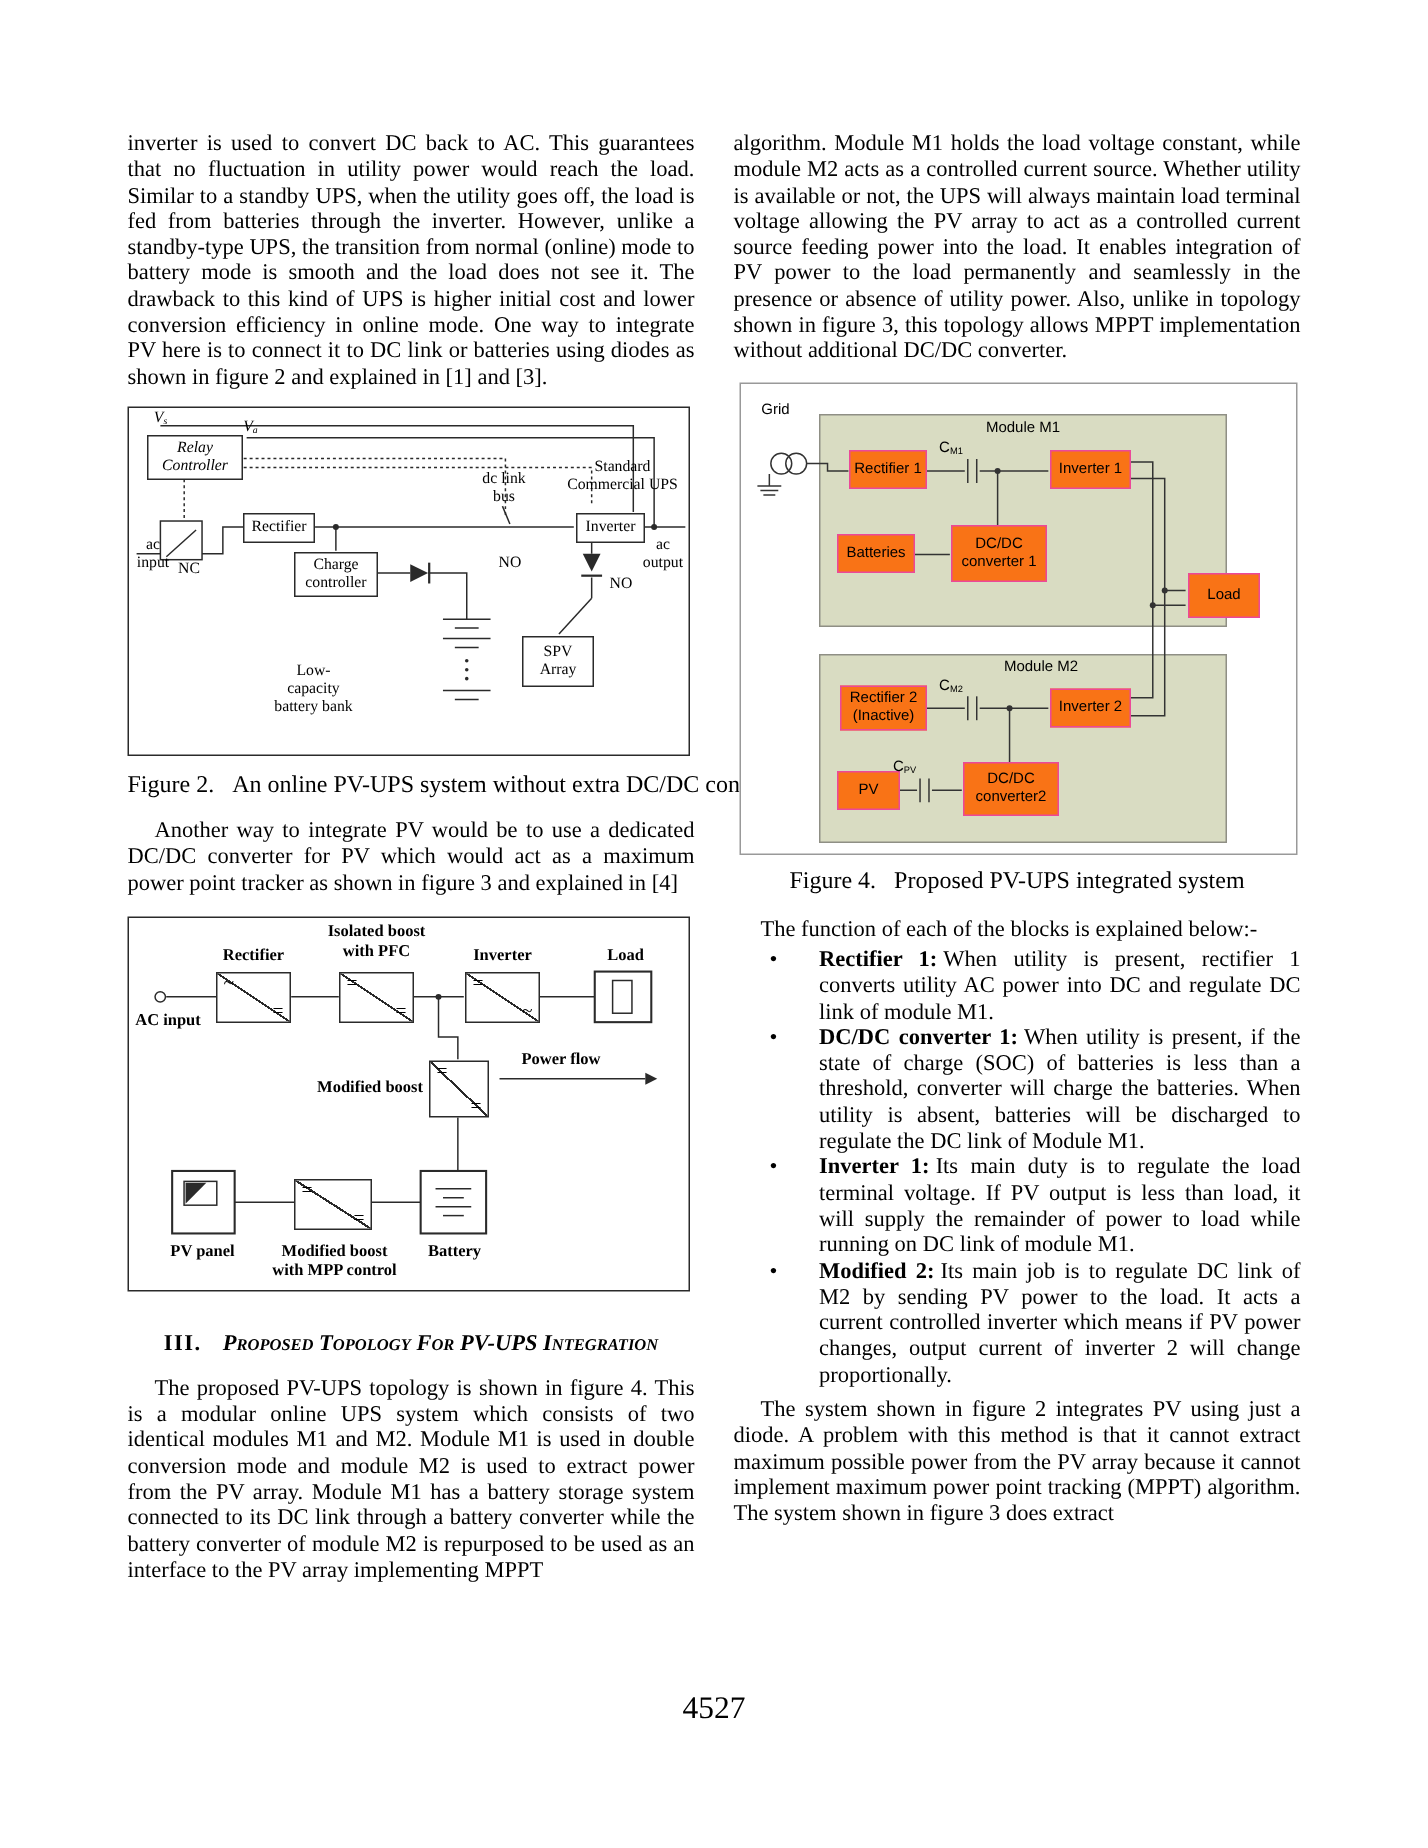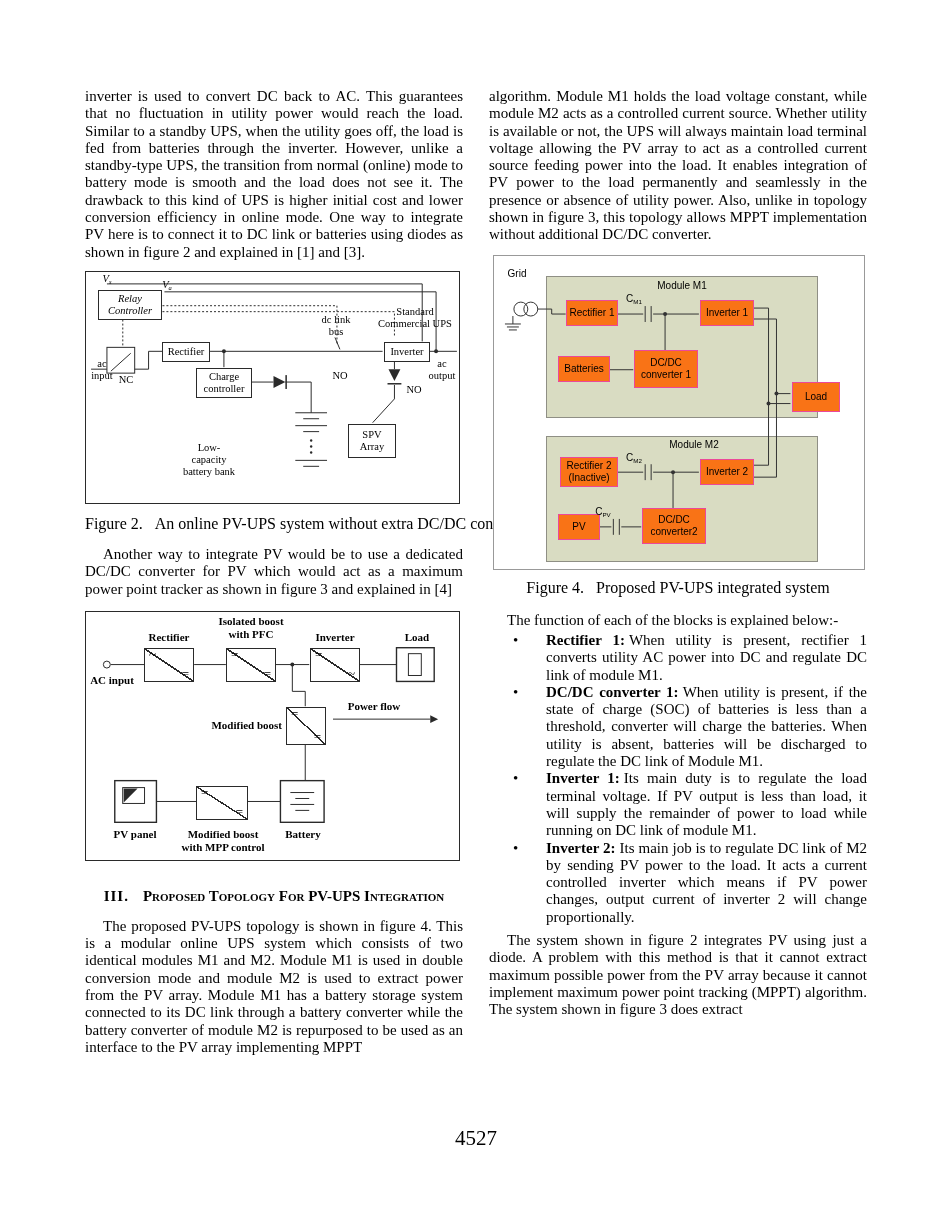--- a/index.html
+++ b/index.html
@@ -45,21 +45,21 @@
         display:flex; align-items:center; justify-content:center; text-align:center;
         font-size:10px; line-height:1.15; white-space:pre-line;
         font-family:"Liberation Sans", sans-serif; }
 
   .caption { font-size:16px; text-align:center; white-space:nowrap; margin-top:13px; line-height:14px; }
   .capnum { margin-right:12px; }
 
   .after-fig { margin-top:15px; }
   .section-head { text-align:center; margin:26px 0 13px 0; font-size:15px; line-height:18px; }
   .section-num { margin-right:14px; letter-spacing:1px; }
-  .section-title { font-variant:small-caps; }
+  .section-title { font-variant:small-caps;font-style:italic; }
 
   .intro { margin-top:17px; }
   .bullets { list-style:none; margin:3px 0 6px 0; padding:0; }
   .bullets li { position:relative; padding-left:57px; text-align:justify; line-height:17.3px;font-family:Liberation Serif, serif; }
   .bullets li::before { content:"\2022"; position:absolute; left:24px; }
   .bullet-term { font-weight:bold; margin-right:4px; }
 
   .pageno { position:absolute; left:0; width:100%; top:1126px; text-align:center; font-size:21px; }
 </style>
 </head>
@@ -284,20 +284,20 @@
         <span class="capnum">Figure 4.</span><span>Proposed PV-UPS integrated system</span>
       </figcaption>
     </figure>
 
     <p class="para indent intro">The function of each of the blocks is explained below:-</p>
 
     <ul class="bullets">
       <li><span class="bullet-term">Rectifier 1:</span><span>When utility is present, rectifier 1 converts utility AC power into DC and regulate DC link of module M1.</span></li>
       <li><span class="bullet-term">DC/DC converter 1:</span><span>When utility is present, if the state of charge (SOC) of batteries is less than a threshold, converter will charge the batteries. When utility is absent, batteries will be discharged to regulate the DC link of Module M1.</span></li>
       <li><span class="bullet-term">Inverter 1:</span><span>Its main duty is to regulate the load terminal voltage. If PV output is less than load, it will supply the remainder of power to load while running on DC link of module M1.</span></li>
-      <li><span class="bullet-term">Inverter 2:</span><span>Its main job is to regulate DC link of M2 by sending PV power to the load. It acts a current controlled inverter which means if PV power changes, output current of inverter 2 will change proportionally.</span></li>
+      <li><span class="bullet-term">Modified 2:</span><span>Its main job is to regulate DC link of M2 by sending PV power to the load. It acts a current controlled inverter which means if PV power changes, output current of inverter 2 will change proportionally.</span></li>
     </ul>
 
     <p class="para indent">The system shown in figure 2 integrates PV using just a diode. A problem with this method is that it cannot extract maximum possible power from the PV array because it cannot implement maximum power point tracking (MPPT) algorithm. The system shown in figure 3 does extract</p>
   </div>
 
   <div class="pageno">4527</div>
 </div>
 
 </body></html>

